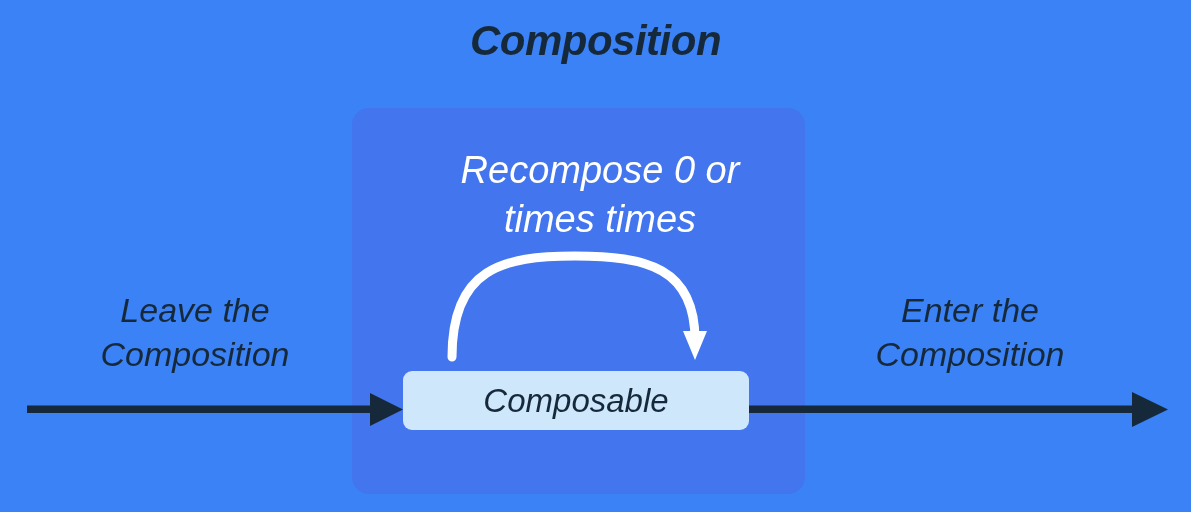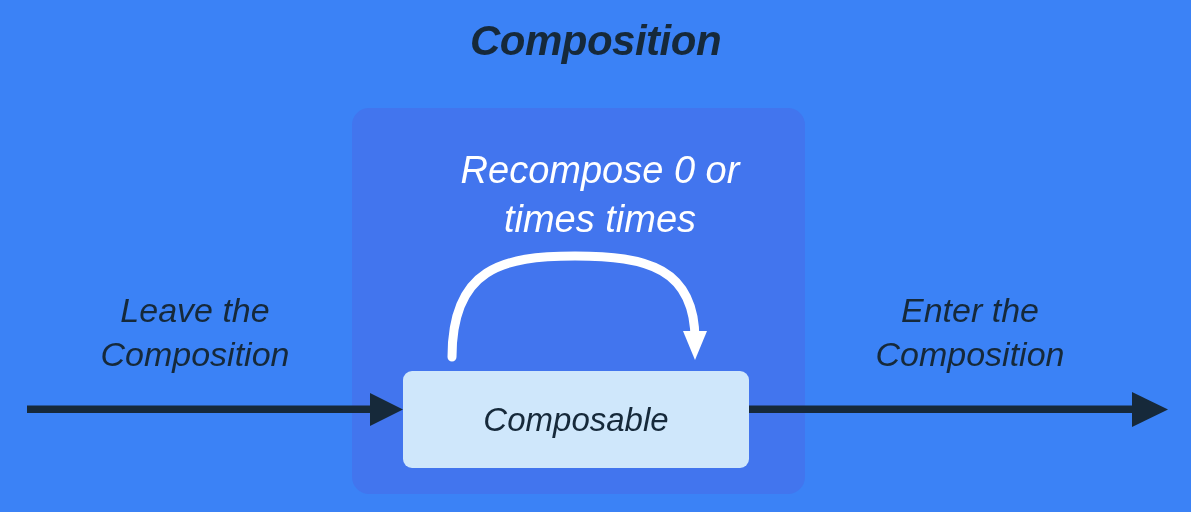--- a/index.html
+++ b/index.html
@@ -61,21 +61,21 @@
   #recompose-caption .line {
     display: block;
   }
 
   
   #composable-box {
     position: absolute;
     left: 403px;
     top: 371px;
     width: 346px;
-    height: 97px;
+    height: 59px;
     background: #cfe7fb;
     border-radius: 9px;
     display: flex;
     align-items: center;
     justify-content: center;
   }
   #composable-label {
     color: #16293a;
     font-size: 33px;
     line-height: 1;

